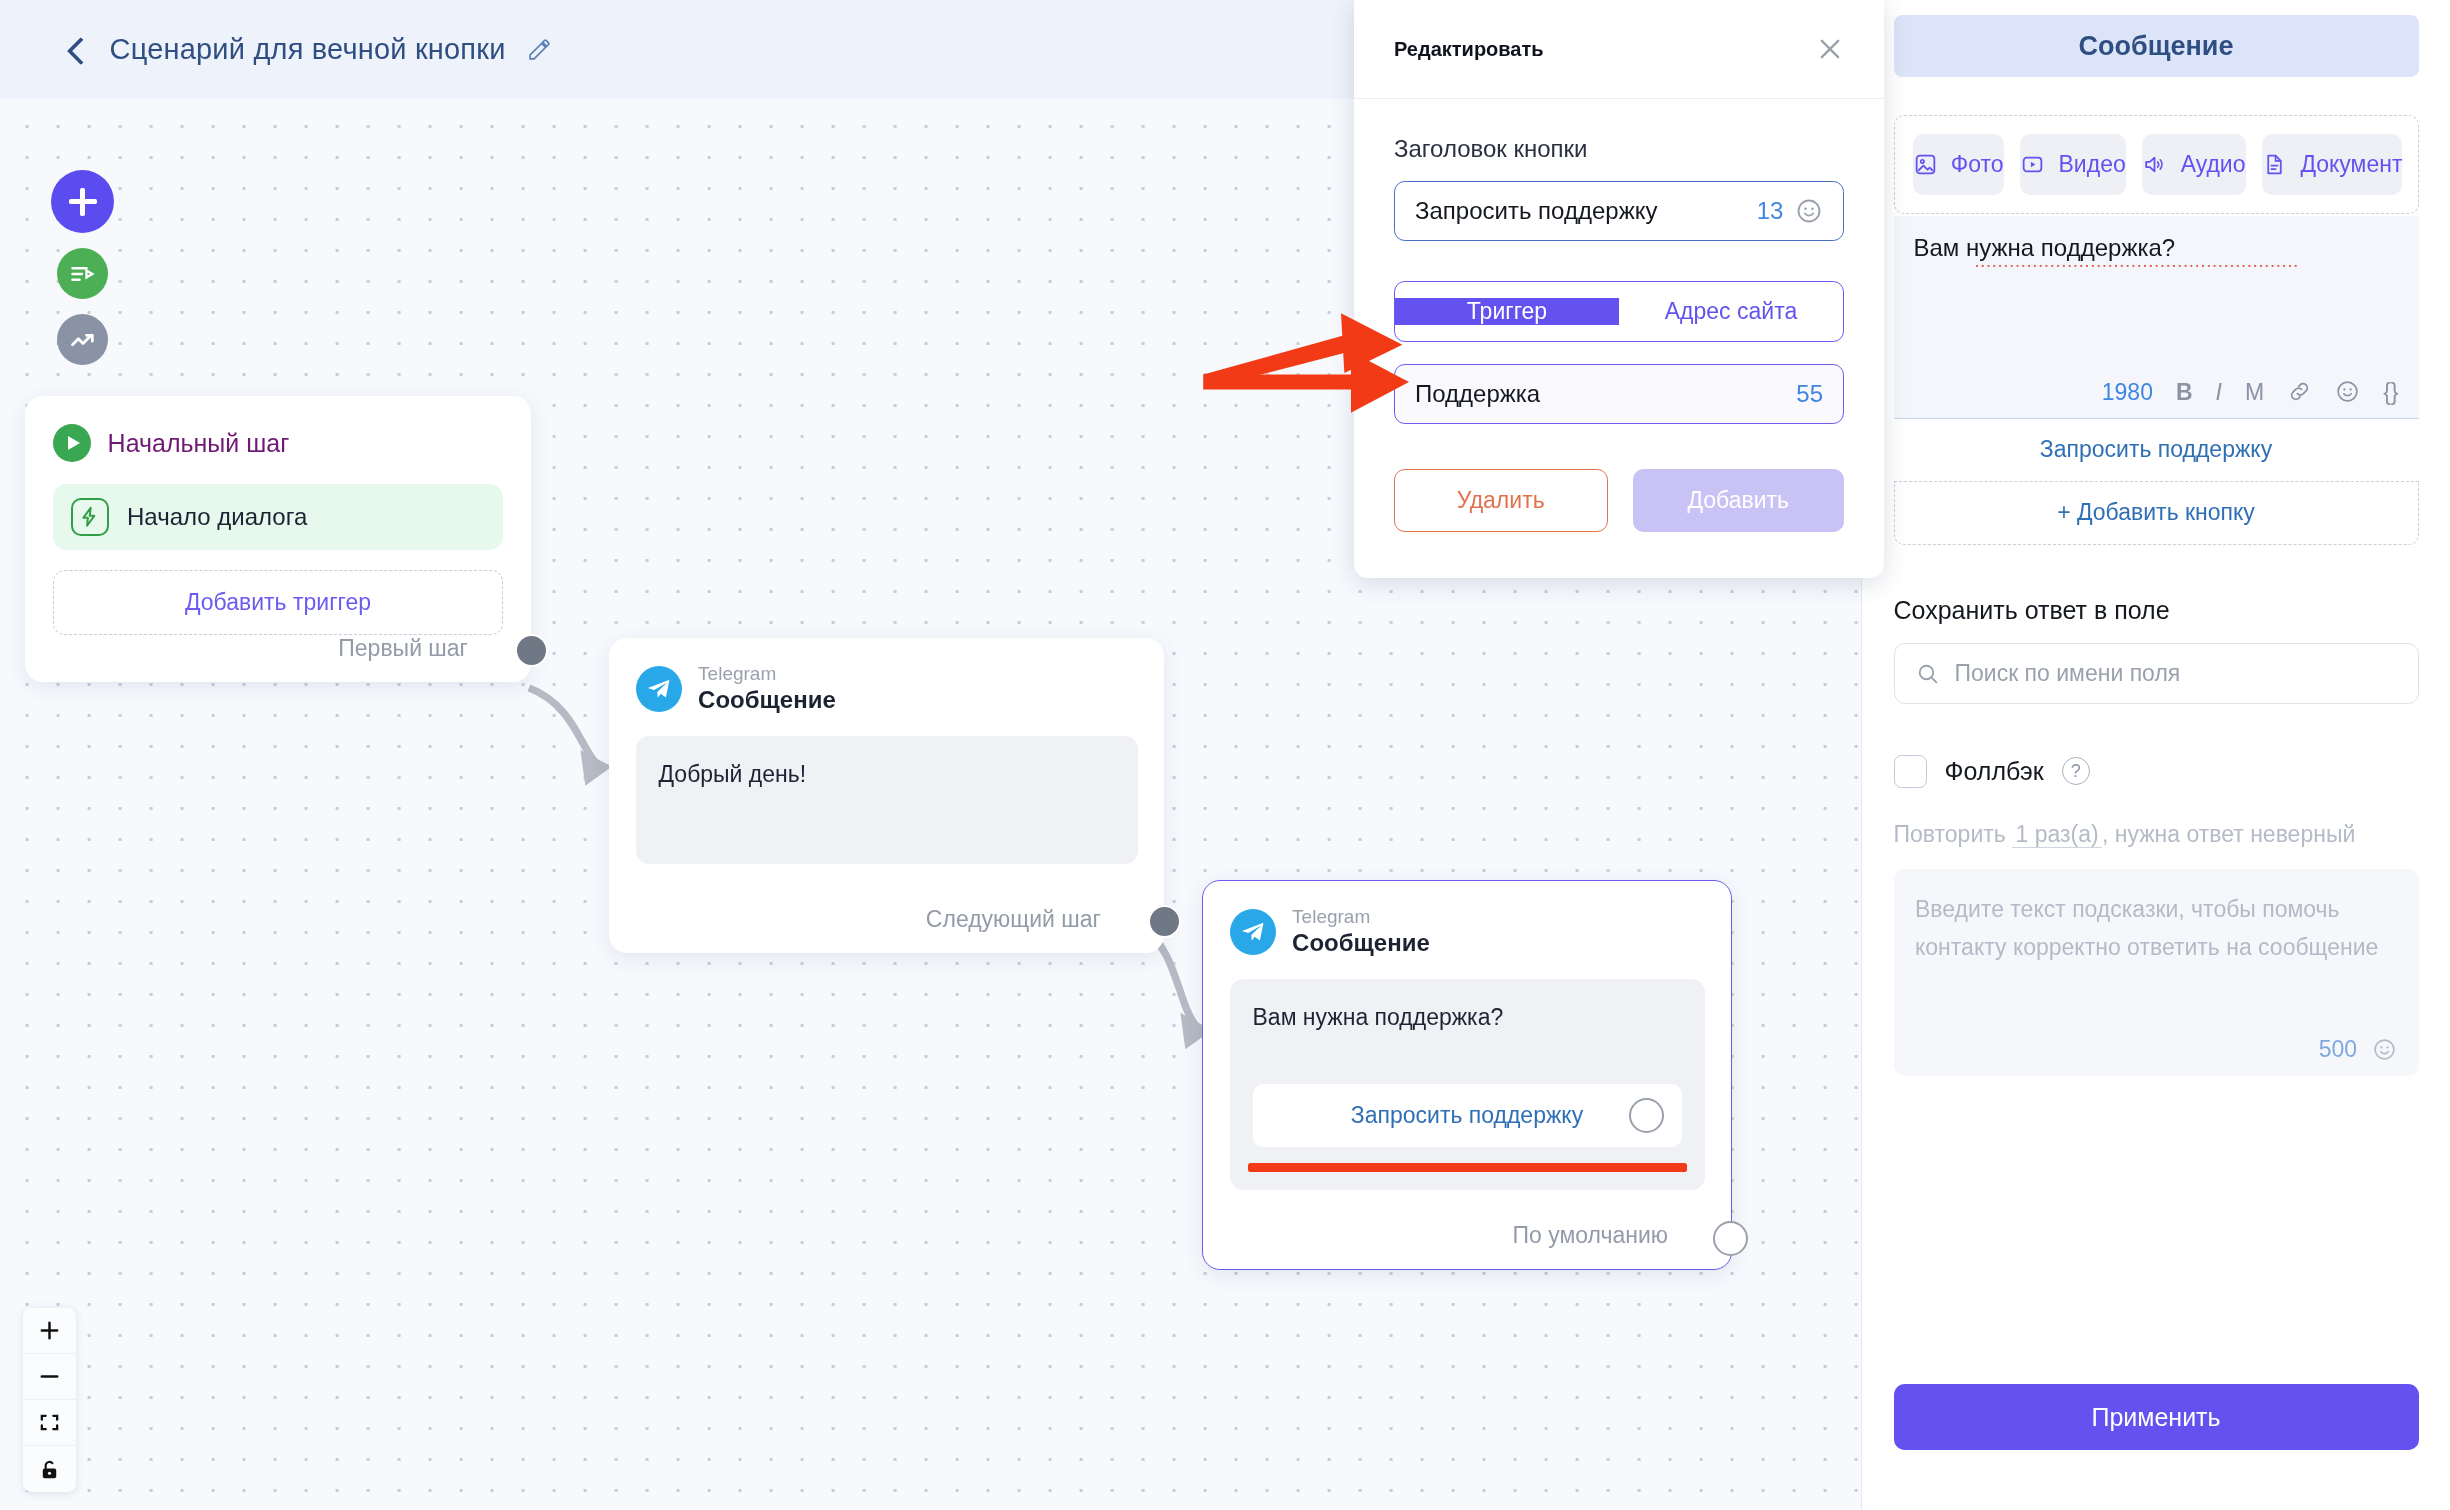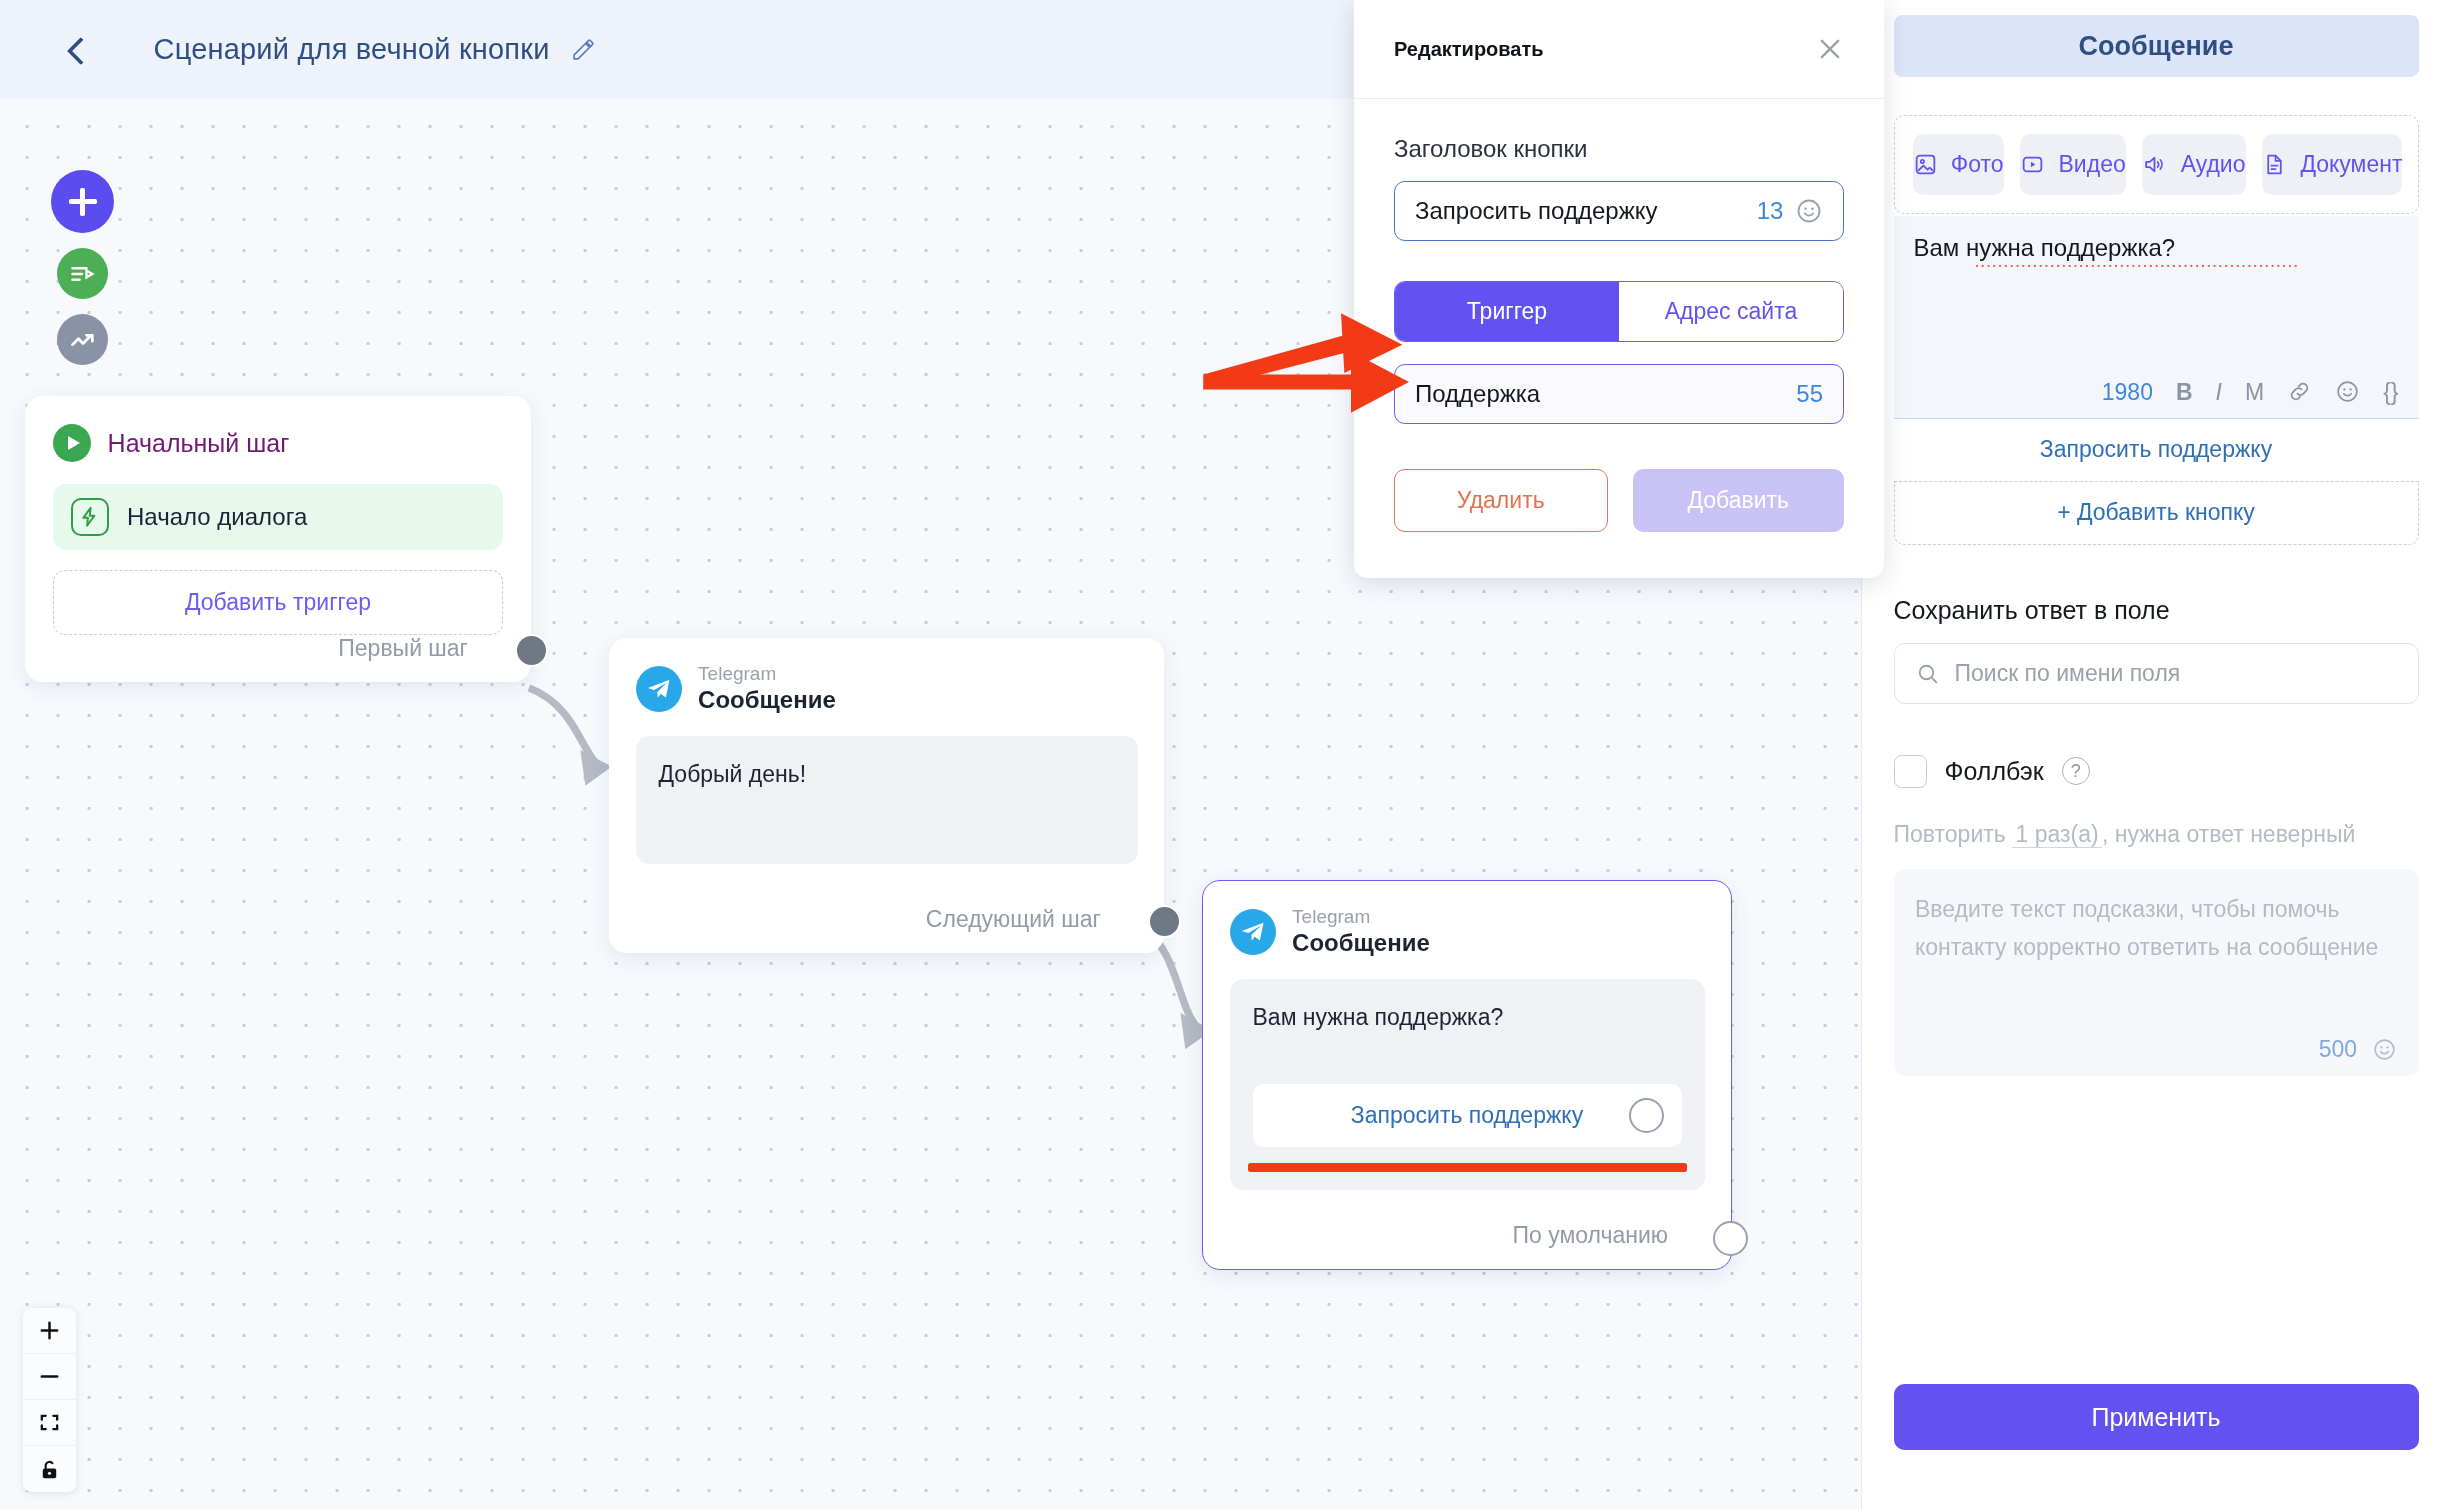--- a/index.html
+++ b/index.html
@@ -22,21 +22,21 @@
     position: absolute; left: 0; top: 0; width: 1861px; height: 99px;
     background: #eef2fb;
     display: flex; align-items: center; gap: 21.5px; padding-left: 65px;
   }
   .back-chevron { width: 23px; height: 23px; position: relative; cursor: pointer; flex: 0 0 auto;}
   .back-chevron:before{
     content:""; position:absolute; left:5.8px; top:2.5px; width:15.7px; height:15.7px;
     border-left:4.1px solid #2f4f82; border-bottom:4.1px solid #2f4f82;
     transform: rotate(45deg); border-radius:1.7px;
   }
-  .topbar-title { font-size: 29px; color: #2f4f82; letter-spacing: 0.2px; margin-left: 44px; }
+  .topbar-title { font-size: 29px; color: #2f4f82; letter-spacing: 0.2px; }
   .pencil-icon { width: 25px; height: 25px; }
 
   
   .fab-stack { position:absolute; left:51px; top:170px; display:flex; flex-direction:column; gap:15px; align-items:center;}
   .fab { border-radius:50%; display:flex; align-items:center; justify-content:center; cursor:pointer;}
   .fab-add { width:63px; height:63px; background:#5b4cf0; }
   .fab-add:before, .fab-add:after{ content:""; position:absolute; background:#fff; border-radius:1.7px;}
   .fab-add:before{ width:28px; height:4.1px;}
   .fab-add:after{ width:4.1px; height:28px;}
   .fab-list { width:51px; height:51px; background:#4caf56; }
@@ -121,21 +121,21 @@
   .modal-body { padding:36px 40px 46px 40px; }
   .field-label { font-size:24px; color:#2b3040; margin-bottom:18px; }
   .inp {
     height:60px; border:1.7px solid #4a6fc4; border-radius:10.8px; display:flex; align-items:center;
     padding:0 20px; gap:11.6px; background:#fff;
   }
   .inp-val { flex:1; font-size:24px; color:#14181f; }
   .inp-count { font-size:24px; color:#3f86e0; }
   .seg {
     margin-top:40px; height:61px; border:1.7px solid #6b5bf0; border-radius:10.8px;
-    display:flex; overflow:hidden;
+    display:flex; overflow:hidden;align-items:center;
   }
   .seg-item { flex:1; display:flex; align-items:center; justify-content:center; font-size:23px; cursor:pointer; }
   .seg-item.on { background:#6352ef; color:#fff; }
   .seg-item.off { background:#fff; color:#6352ef; }
   .inp2 {
     margin-top:21.5px; height:60px; border:1.7px solid #6b5bf0; border-radius:10.8px; background:#f9f9fe;
     display:flex; align-items:center; padding:0 20px;
   }
   .modal-actions { margin-top:45px; display:flex; gap:25px; }
   .btn-del {

